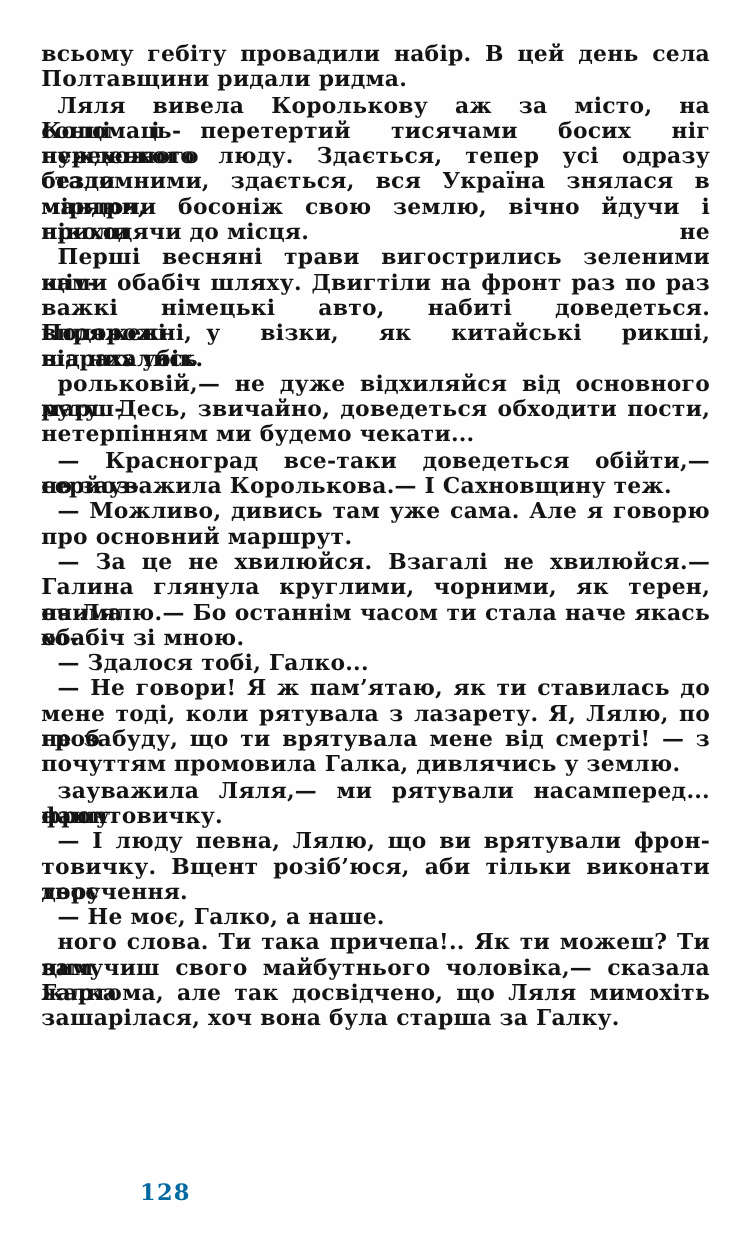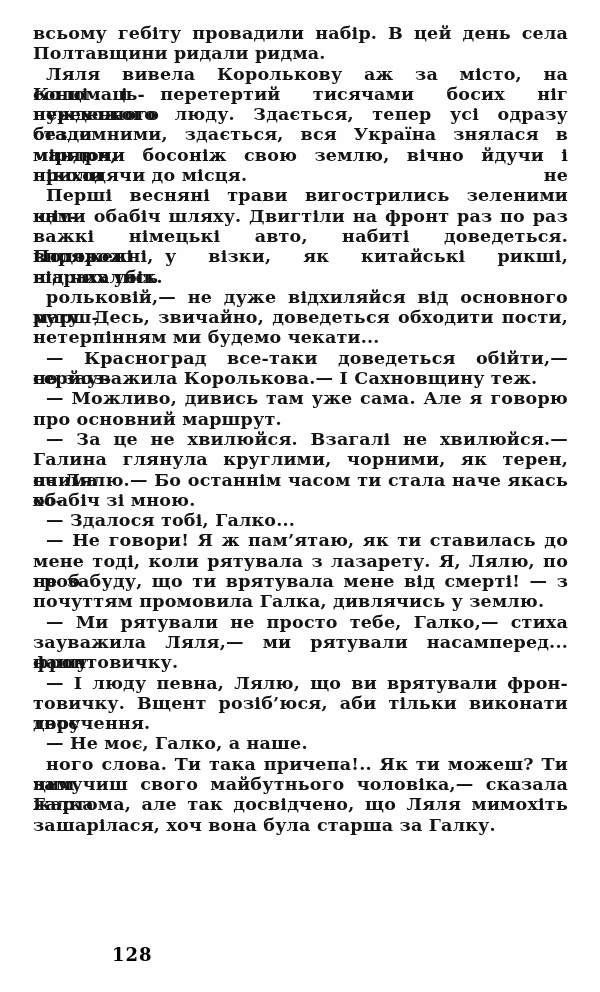--- a/index.html
+++ b/index.html
@@ -14,21 +14,21 @@
     position: relative;
     width: 600px;
     height: 992px;
     background: #fefefe;
     font-family: "DejaVu Serif", "Liberation Serif", serif;
     color: #141414;
   }
   .text-block {
     position: absolute;
     left: 33px;
-    top: 23px;
+    top: 34px;
     width: 535px;
     font-size: 17.5px;
     font-weight: 700;
     letter-spacing: 0.2px;
   }
   .para {
     margin: 0;
     padding: 0;
   }
   .line {
@@ -45,21 +45,21 @@
   .para.indent .line:first-child {
     text-indent: 13px;
   }
   .page-number {
     position: absolute;
     left: 112px;
     top: 944px;
     font-size: 18px;
     font-weight: 700;
     letter-spacing: 1px;
-    color: #000000;
+    color: #0369a1;
   }
 </style>
 </head>
 <body>
 
 <div class="scan-page">
   <div class="text-block">
       <div class="para">
         <div class="line">всьому гебіту провадили набір. В цей день села</div>
         <div class="line last">Полтавщини ридали ридма.</div>
@@ -101,21 +101,20 @@
       <div class="para indent">
         <div class="line last">— Здалося тобі, Галко...</div>
       </div>
       <div class="para indent">
         <div class="line">— Не говори! Я ж пам’ятаю, як ти ставилась до</div>
         <div class="line">мене тоді, коли рятувала з лазарету. Я, Лялю, по гроб</div>
         <div class="line">не забуду, що ти врятувала мене від смерті! — з</div>
         <div class="line last">почуттям промовила Галка, дивлячись у землю.</div>
       </div>
       <div class="para indent">
-        <div class="line">— Ми рятували не просто тебе, Галко,— стиха</div>
         <div class="line">зауважила Ляля,— ми рятували насамперед... нашу</div>
         <div class="line last">фронтовичку.</div>
       </div>
       <div class="para indent">
         <div class="line">— І люду певна, Лялю, що ви врятували фрон-</div>
         <div class="line">товичку. Вщент розіб’юся, аби тільки виконати твоє</div>
         <div class="line last">доручення.</div>
       </div>
       <div class="para indent">
         <div class="line last">— Не моє, Галко, а наше.</div>

